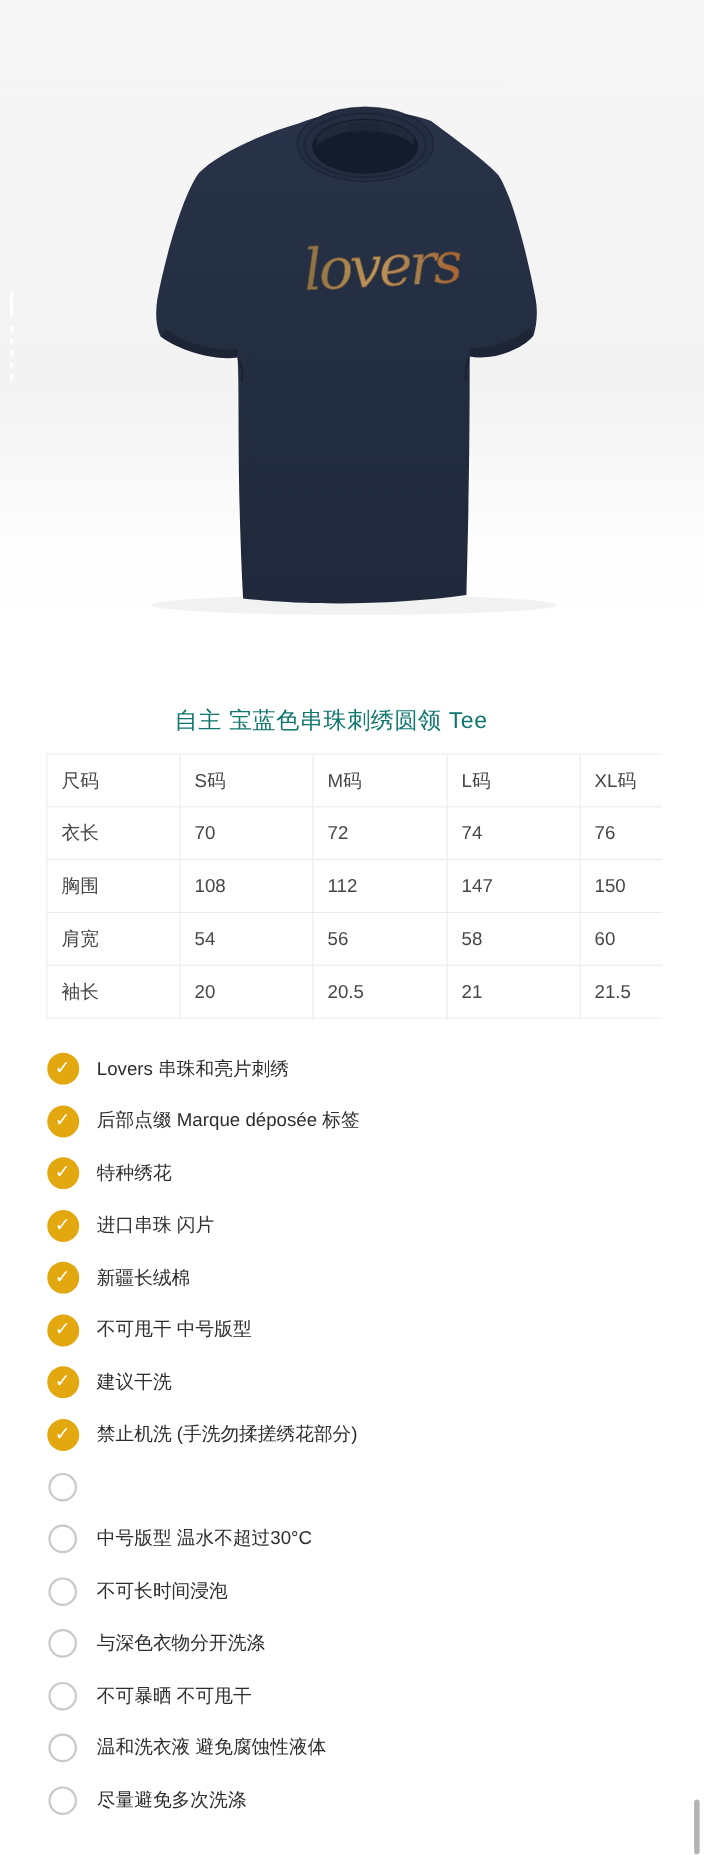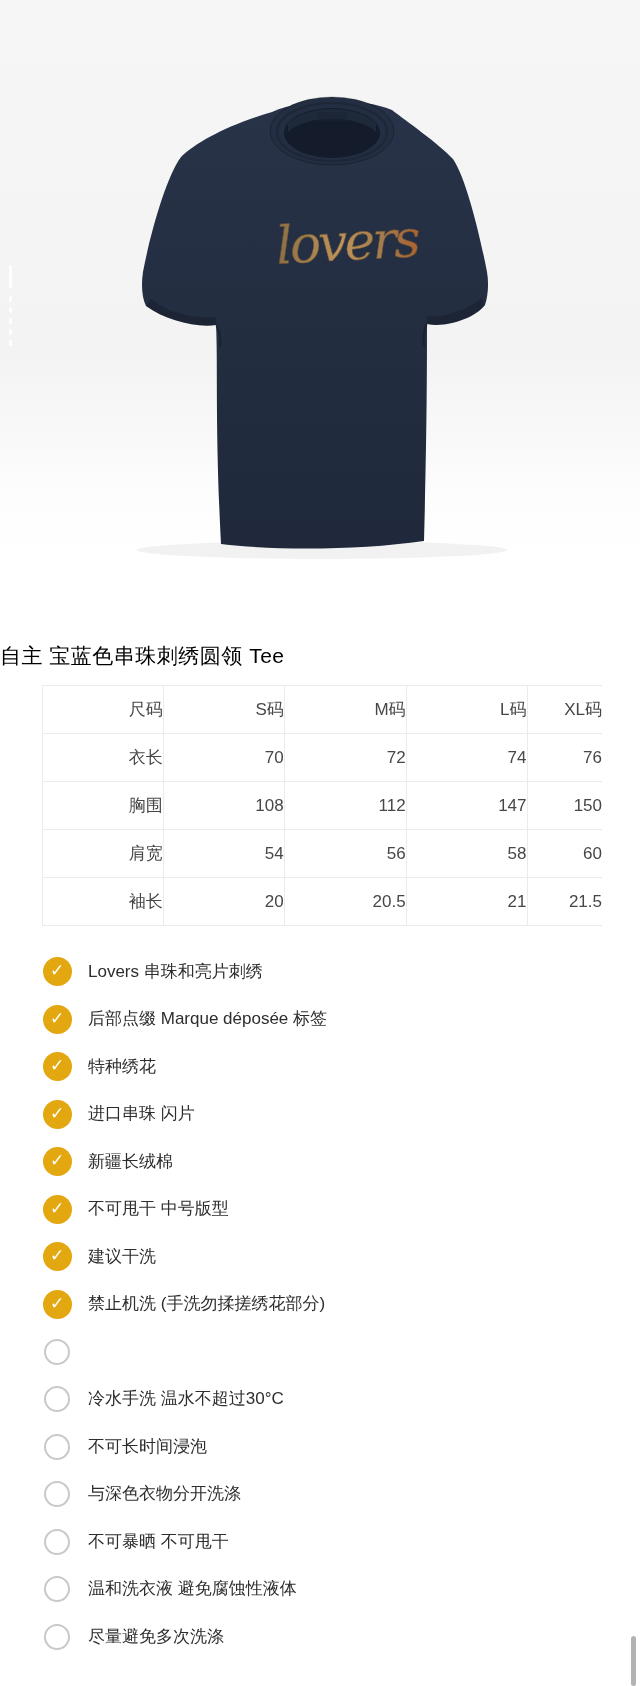--- a/index.html
+++ b/index.html
@@ -15,27 +15,27 @@
 
   
   .photo{position:relative;width:640px;height:565px;
     background:linear-gradient(180deg,#f6f6f7 0%,#f4f4f5 45%,#f3f3f4 62%,#fdfdfe 88%,#ffffff 100%);}
   .photo svg{position:absolute;left:0;top:0;display:block;}
   .cursor-mark{position:absolute;left:9px;top:265px;width:3px;height:90px;}
   .cursor-mark .solid{position:absolute;left:0;top:0;width:3px;height:23px;background:rgba(255,255,255,.92);border-radius:2px;}
   .cursor-mark .dash{position:absolute;left:0;width:3px;height:6px;background:rgba(255,255,255,.85);border-radius:2px;}
 
   
-  .page-title{width:602px;margin:78px 0 0 0;
-    font-size:21px;line-height:25px;color:#000000;letter-spacing:.5px;}
+  .page-title{width:602px;margin:78px 0 0 0;text-align:center;
+    font-size:21px;line-height:25px;color:#0f766e;letter-spacing:.5px;}
 
   
   table.size-table{margin:17px 0 0 42px;width:560px;border-collapse:collapse;
     border-top:1px solid var(--line-gray);border-left:1px solid var(--line-gray);}
-  table.size-table th,table.size-table td{height:48px;font-weight:400;text-align:right;
+  table.size-table th,table.size-table td{height:48px;font-weight:400;text-align:left;
     padding:0 0 0 13px;font-size:17px;color:#474747;
     border-bottom:1px solid var(--line-gray);border-right:1px solid var(--line-gray);}
   table.size-table th:last-child,table.size-table td:last-child{border-right:none;}
 
   
   ul.features{list-style:none;margin:22px 0 0 0;padding:0;}
   .check-item{height:47.5px;display:flex;align-items:center;padding-left:42px;}
   .ck-slot{width:30px;height:30px;display:flex;align-items:center;justify-content:center;
     margin-right:16px;flex:0 0 30px;}
   .ck{border-radius:50%;display:flex;align-items:center;justify-content:center;}
@@ -227,21 +227,21 @@
       </li>
     <li class="check-item unchecked">
         <span class="ck-slot">
           <span class="ck"></span>
         </span>
       </li>
     <li class="check-item unchecked">
         <span class="ck-slot">
           <span class="ck"></span>
         </span>
-        <span class="feat-text">冷水手洗 温水不超过30°C</span>
+        <span class="feat-text">中号版型 温水不超过30°C</span>
       </li>
     <li class="check-item unchecked">
         <span class="ck-slot">
           <span class="ck"></span>
         </span>
         <span class="feat-text">不可长时间浸泡</span>
       </li>
     <li class="check-item unchecked">
         <span class="ck-slot">
           <span class="ck"></span>

